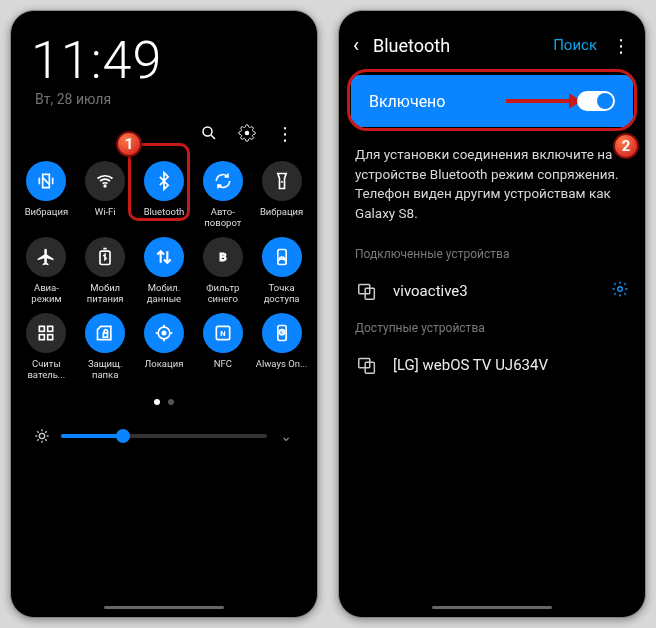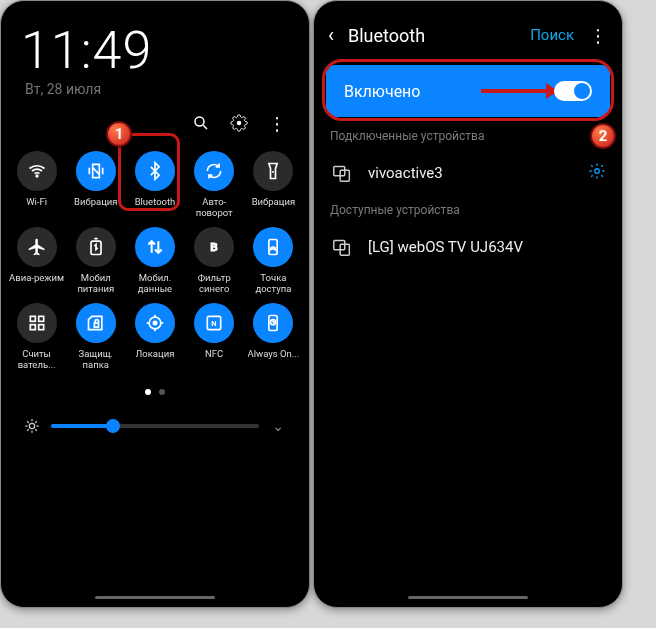--- a/index.html
+++ b/index.html
@@ -5,21 +5,22 @@
   * { box-sizing: border-box; margin: 0; padding: 0; }
   body {
     background: #d8d8d8;
     font-family: -apple-system, "Segoe UI", Roboto, sans-serif;
     width: 656px;
     height: 628px;
     position: relative;
   }
   .container {
     display: flex;
-    gap: 3px;
+    gap: 20px;
+    padding: 10px;
   }
   .phone {
     width: 310px;
     height: 608px;
     background: #000;
     border-radius: 24px;
     border: 1px solid #888;
     box-shadow: 0 2px 8px rgba(0,0,0,.4);
     position: relative;
     overflow: hidden;
@@ -199,40 +200,40 @@
             <circle cx="12" cy="12" r="3"></circle>
             <path d="M19.4 15a1.7 1.7 0 0 0 .34 1.87l.06.06a2 2 0 1 1-2.83 2.83l-.06-.06a1.7 1.7 0 0 0-1.87-.34 1.7 1.7 0 0 0-1 1.56V21a2 2 0 0 1-4 0v-.09a1.7 1.7 0 0 0-1-1.56 1.7 1.7 0 0 0-1.87.34l-.06.06a2 2 0 1 1-2.83-2.83l.06-.06a1.7 1.7 0 0 0 .34-1.87 1.7 1.7 0 0 0-1.56-1H3a2 2 0 0 1 0-4h.09a1.7 1.7 0 0 0 1.56-1 1.7 1.7 0 0 0-.34-1.87l-.06-.06a2 2 0 1 1 2.83-2.83l.06.06a1.7 1.7 0 0 0 1.87.34H9a1.7 1.7 0 0 0 1-1.56V3a2 2 0 0 1 4 0v.09a1.7 1.7 0 0 0 1 1.56 1.7 1.7 0 0 0 1.87-.34l.06-.06a2 2 0 1 1 2.83 2.83l-.06.06a1.7 1.7 0 0 0-.34 1.87V9a1.7 1.7 0 0 0 1.56 1H21a2 2 0 0 1 0 4h-.09a1.7 1.7 0 0 0-1.56 1z" fill="none" stroke="currentColor" stroke-width="1.2"></path>
           </svg>
       </span>
       <span class="action-icon" style="font-size:18px;">⋮</span>
     </div>
 
     <div class="tiles" id="tiles">
 
     <div class="tile">
-          <div class="tile-circle">
-            <svg viewBox="0 0 24 24" width="20" height="20" fill="none" stroke="currentColor" stroke-width="2">
-              <path d="M3 9a14 14 0 0 1 18 0"></path>
-              <path d="M6 12a10 10 0 0 1 12 0"></path>
-              <path d="M9 15a6 6 0 0 1 6 0"></path>
-              <circle cx="12" cy="18" r="1" fill="currentColor"></circle>
-            </svg>
-          </div>
-          <div class="tile-label">Wi-Fi</div>
-        </div>
-        <div class="tile">
           <div class="tile-circle on">
             <svg viewBox="0 0 24 24" width="20" height="20" fill="currentColor">
               <path d="M8 4h8v16H8z" fill="none" stroke="currentColor" stroke-width="2"></path>
               <line x1="4" y1="8" x2="4" y2="16" stroke="currentColor" stroke-width="2"></line>
               <line x1="20" y1="8" x2="20" y2="16" stroke="currentColor" stroke-width="2"></line>
               <line x1="8" y1="8" x2="16" y2="16" stroke="currentColor" stroke-width="2"></line>
             </svg>
           </div>
           <div class="tile-label">Вибрация</div>
+        </div>
+        <div class="tile">
+          <div class="tile-circle">
+            <svg viewBox="0 0 24 24" width="20" height="20" fill="none" stroke="currentColor" stroke-width="2">
+              <path d="M3 9a14 14 0 0 1 18 0"></path>
+              <path d="M6 12a10 10 0 0 1 12 0"></path>
+              <path d="M9 15a6 6 0 0 1 6 0"></path>
+              <circle cx="12" cy="18" r="1" fill="currentColor"></circle>
+            </svg>
+          </div>
+          <div class="tile-label">Wi-Fi</div>
         </div>
         <div class="tile">
           <div class="tile-circle on">
             <svg viewBox="0 0 24 24" width="20" height="20" fill="none" stroke="currentColor" stroke-width="2">
               <path d="M7 7l10 10-5 5V2l5 5L7 17"></path>
             </svg>
           </div>
           <div class="tile-label">Bluetooth</div>
         </div>
         <div class="tile">
@@ -400,20 +401,21 @@
     <div class="toggle-card">
       <span class="toggle-label">Включено</span>
       <div class="arrow"></div>
       <div class="switch">
         <div class="switch-knob"></div>
       </div>
     </div>
     <div class="right-highlight"></div>
     <div class="badge" style="right:6px; top:122px;">2</div>
 
+    <div class="info-text">Для установки соединения включите на устройстве Bluetooth режим сопряжения. Телефон виден другим устройствам как Galaxy S8.</div>
 
     <div class="section-label">Подключенные устройства</div>
     <div class="dev-row">
       <span class="dev-ico">
         <svg viewBox="0 0 24 24" width="22" height="22" fill="none" stroke="currentColor" stroke-width="1.6">
             <rect x="3" y="5" width="12" height="10" rx="1"></rect>
             <rect x="10" y="9" width="10" height="12" rx="1"></rect>
           </svg>
       </span>
       <span class="dev-name">vivoactive3</span>

